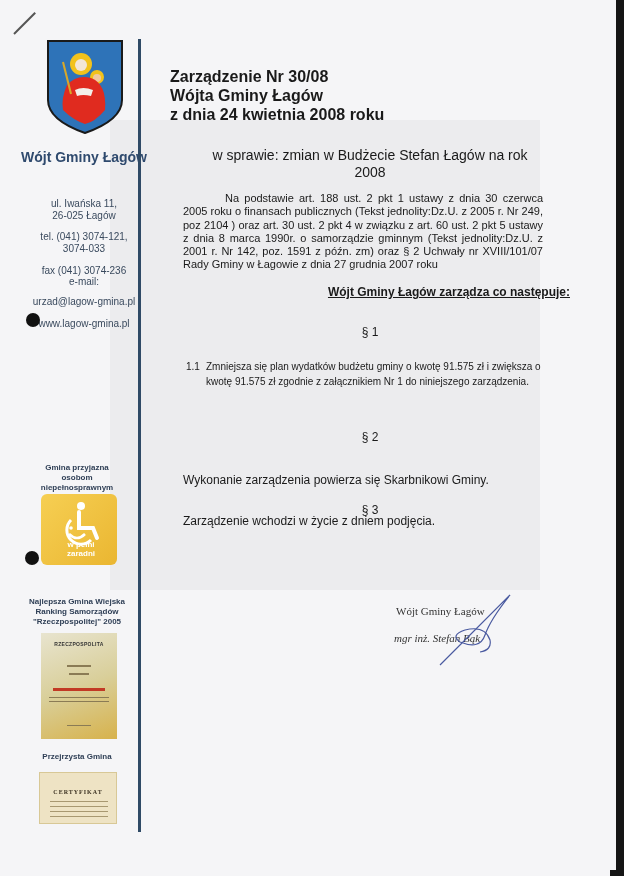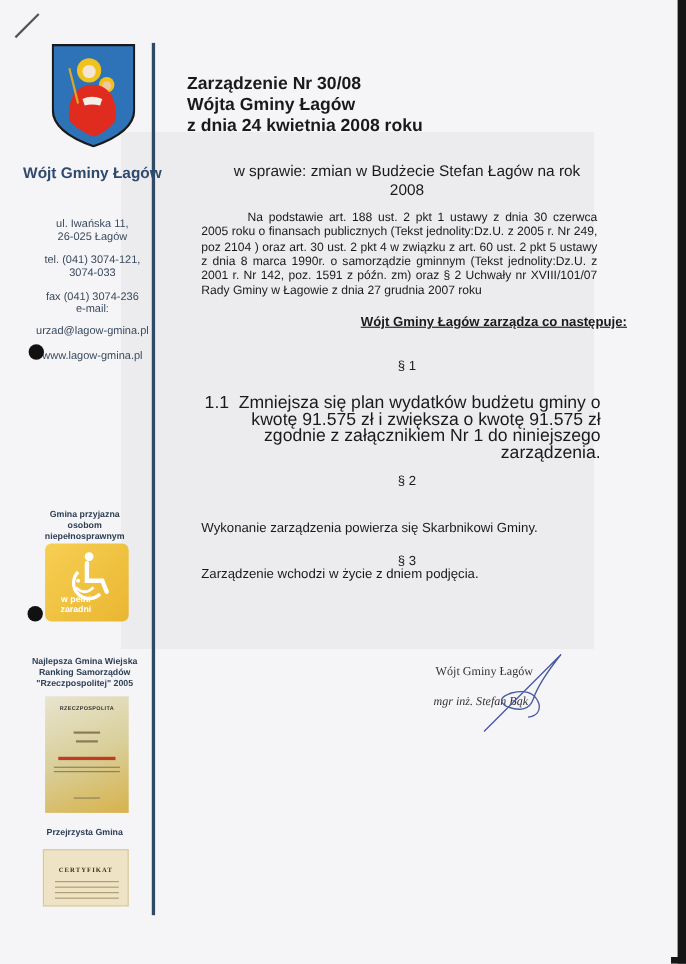--- a/index.html
+++ b/index.html
@@ -16,35 +16,35 @@
   .punch { position: absolute; width: 14px; height: 14px; border-radius: 50%; background: #111; }
 
   .sidebar { position: absolute; left: 0; top: 0; width: 140px; height: 876px; }
   .vline { position: absolute; left: 138px; top: 39px; width: 3px; height: 793px; background: #2f4a66; }
 
   .crest { position: absolute; left: 47px; top: 40px; width: 76px; height: 94px; }
   .s-title { position: absolute; left: 20px; width: 128px; top: 149px; text-align: center; font-weight: bold; font-size: 14px; line-height: 17px; color: #2f4a6e; }
   .s-text { position: absolute; left: 10px; width: 148px; text-align: center; font-size: 10px; line-height: 12px; color: #3a4a5e; }
   .s-bold { position: absolute; left: 14px; width: 126px; text-align: center; font-size: 8px; line-height: 10px; font-weight: bold; color: #2f3f56; }
   .badge { position: absolute; left: 41px; top: 494px; width: 76px; height: 71px; border-radius: 6px; background: linear-gradient(135deg, #f6cf53, #eab631); }
-  .badge-cap { position: absolute; left: 0; width: 56px; bottom: 7px; text-align: center; color: #fff; font-size: 8px; font-weight: bold; }
+  .badge-cap { position: absolute; left: 12px; width: 56px; bottom: 7px; text-align: center; color: #fff; font-size: 8px; font-weight: bold; }
   .award1 { position: absolute; left: 41px; top: 633px; width: 76px; height: 106px; background: linear-gradient(160deg, #e8e4cf 0%, #d9cf9a 50%, #d7b24c 100%); }
   .award1 .hdr { position: absolute; top: 8px; left: 0; width: 100%; text-align: center; font-size: 5px; font-weight: bold; color: #333; letter-spacing: 0.3px; }
   .award1 .l { position: absolute; left: 8px; width: 60px; height: 2px; background: #8a7b55; }
   .award1 .r { position: absolute; left: 12px; width: 52px; height: 3px; background: #c23a25; top: 55px; }
   .award2 { position: absolute; left: 39px; top: 772px; width: 78px; height: 52px; background: #eee3c4; border: 1px solid #d8c896; box-sizing: border-box; }
   .award2 .hdr { position: absolute; top: 16px; left: 0; width: 100%; text-align: center; font-size: 6px; font-family: "Liberation Serif", serif; font-weight: bold; color: #3a3020; letter-spacing: 1px; }
   .award2 .l { position: absolute; left: 10px; width: 58px; height: 1px; background: #a89870; }
   .title { position: absolute; left: 170px; width: 400px; top: 67px; text-align: left; font-weight: bold; font-size: 16px; line-height: 19px; color: #1a1a1a; }
   .subject { position: absolute; left: 170px; width: 400px; top: 147px; text-align: center; font-size: 14px; line-height: 17px; }
   .body-para { position: absolute; left: 183px; width: 360px; top: 192px; font-size: 11px; line-height: 13.3px; text-align: justify; }
   .body-para .indent { display: inline-block; width: 42px; }
   .resolve { position: absolute; left: 170px; width: 400px; top: 285px; text-align: right; font-weight: bold; font-size: 12px; text-decoration: underline; }
   .para-sym { position: absolute; left: 170px; width: 400px; text-align: center; font-size: 12px; }
-  .clause { position: absolute; left: 186px; width: 360px; top: 359px; font-size: 16px; line-height: 15px; text-align: right; }
+  .clause { position: absolute; left: 186px; width: 360px; top: 359px; font-size: 10px; line-height: 15px; }
   .clause .num { position: absolute; left: 0; top: 0; }
   .clause .txt { padding-left: 20px; display: block; }
   .line-text { position: absolute; left: 183px; font-size: 12px; }
   .sig { position: absolute; left: 396px; top: 605px; font-family: "Liberation Serif", serif; font-size: 11px; color: #333; }
   .sig2 { position: absolute; left: 394px; top: 632px; font-family: "Liberation Serif", serif; font-style: italic; font-size: 11px; color: #333; }
   .scribble { position: absolute; left: 430px; top: 590px; }
   .ghost { position: absolute; background: rgba(0,0,0,0.035); }
 </style>
 </head>
 <body>

